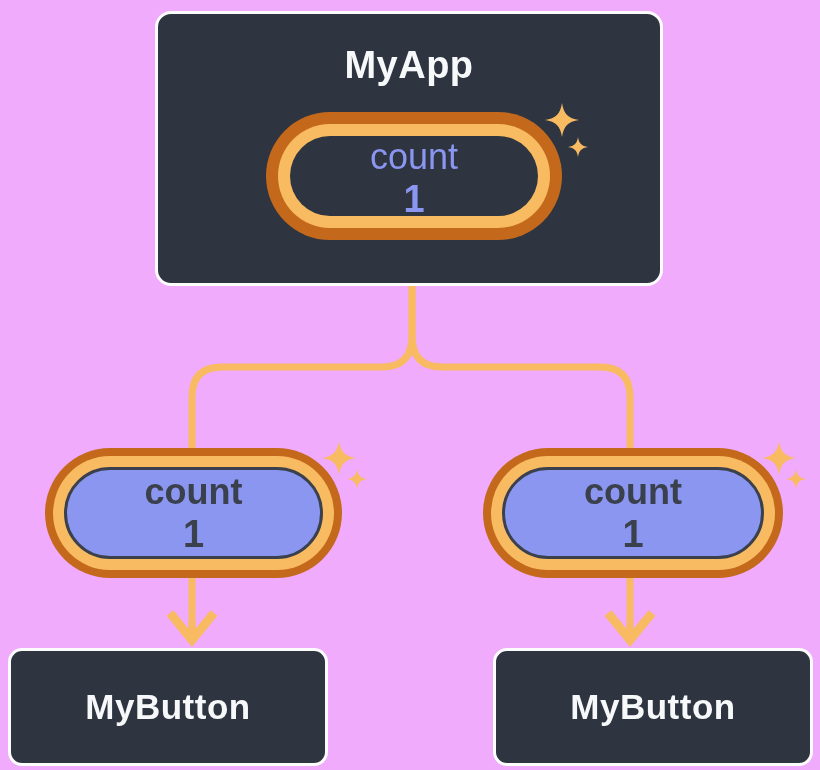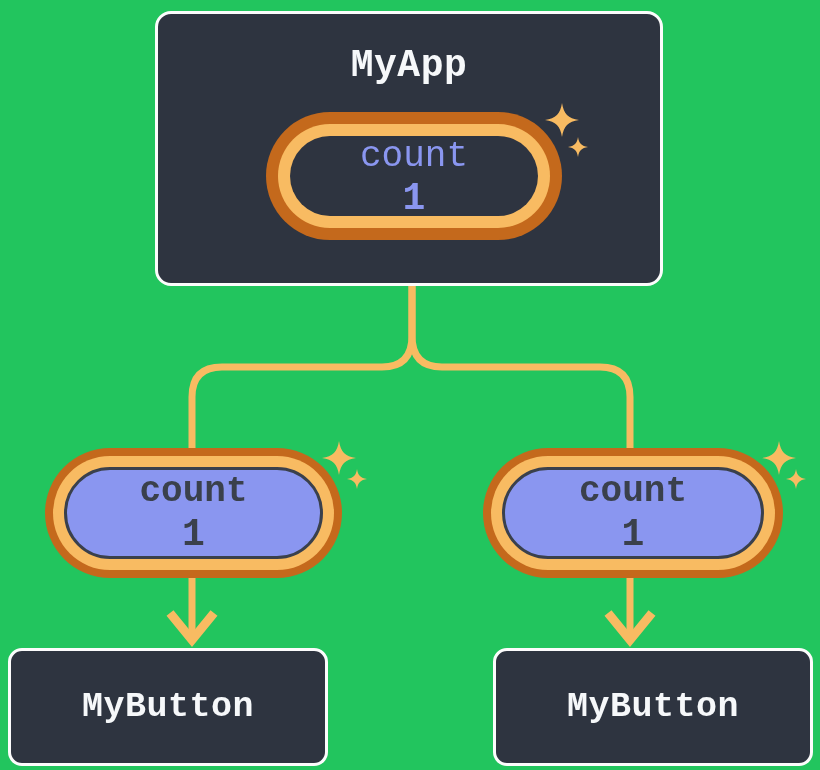--- a/index.html
+++ b/index.html
@@ -1,17 +1,17 @@
 <!DOCTYPE html>
 <html><head>
 <meta charset="utf-8">
 <style>
   html,body{margin:0;padding:0;background:#4c6570;width:820px;height:770px;overflow:hidden;
     font-family:"Liberation Sans","DejaVu Sans",sans-serif;}
-  .canvas{position:relative;width:820px;height:770px;background:#22c55e;font-family:Liberation Mono, monospace;}
+  .canvas{position:relative;width:820px;height:770px;background:#f0abfc;}
   .connectors{position:absolute;left:0;top:0;z-index:1;}
   .node{position:absolute;background:#2e3440;border:3px solid #fcfcfc;box-sizing:border-box;z-index:2;}
   .node-root{left:155px;top:11px;width:508px;height:275px;border-radius:16px;}
   .node-title{color:#f6f8fa;font-weight:bold;text-align:center;letter-spacing:0.5px;}
   .node-root .node-title{font-size:38px;margin-top:30px;}
   .node-leaf{width:320px;height:118px;border-radius:14px;display:flex;align-items:center;justify-content:center;}
   .node-leaf .node-title{font-size:35px;}
   .leaf-left{left:8px;top:648px;}
   .leaf-right{left:493px;top:648px;}
 

